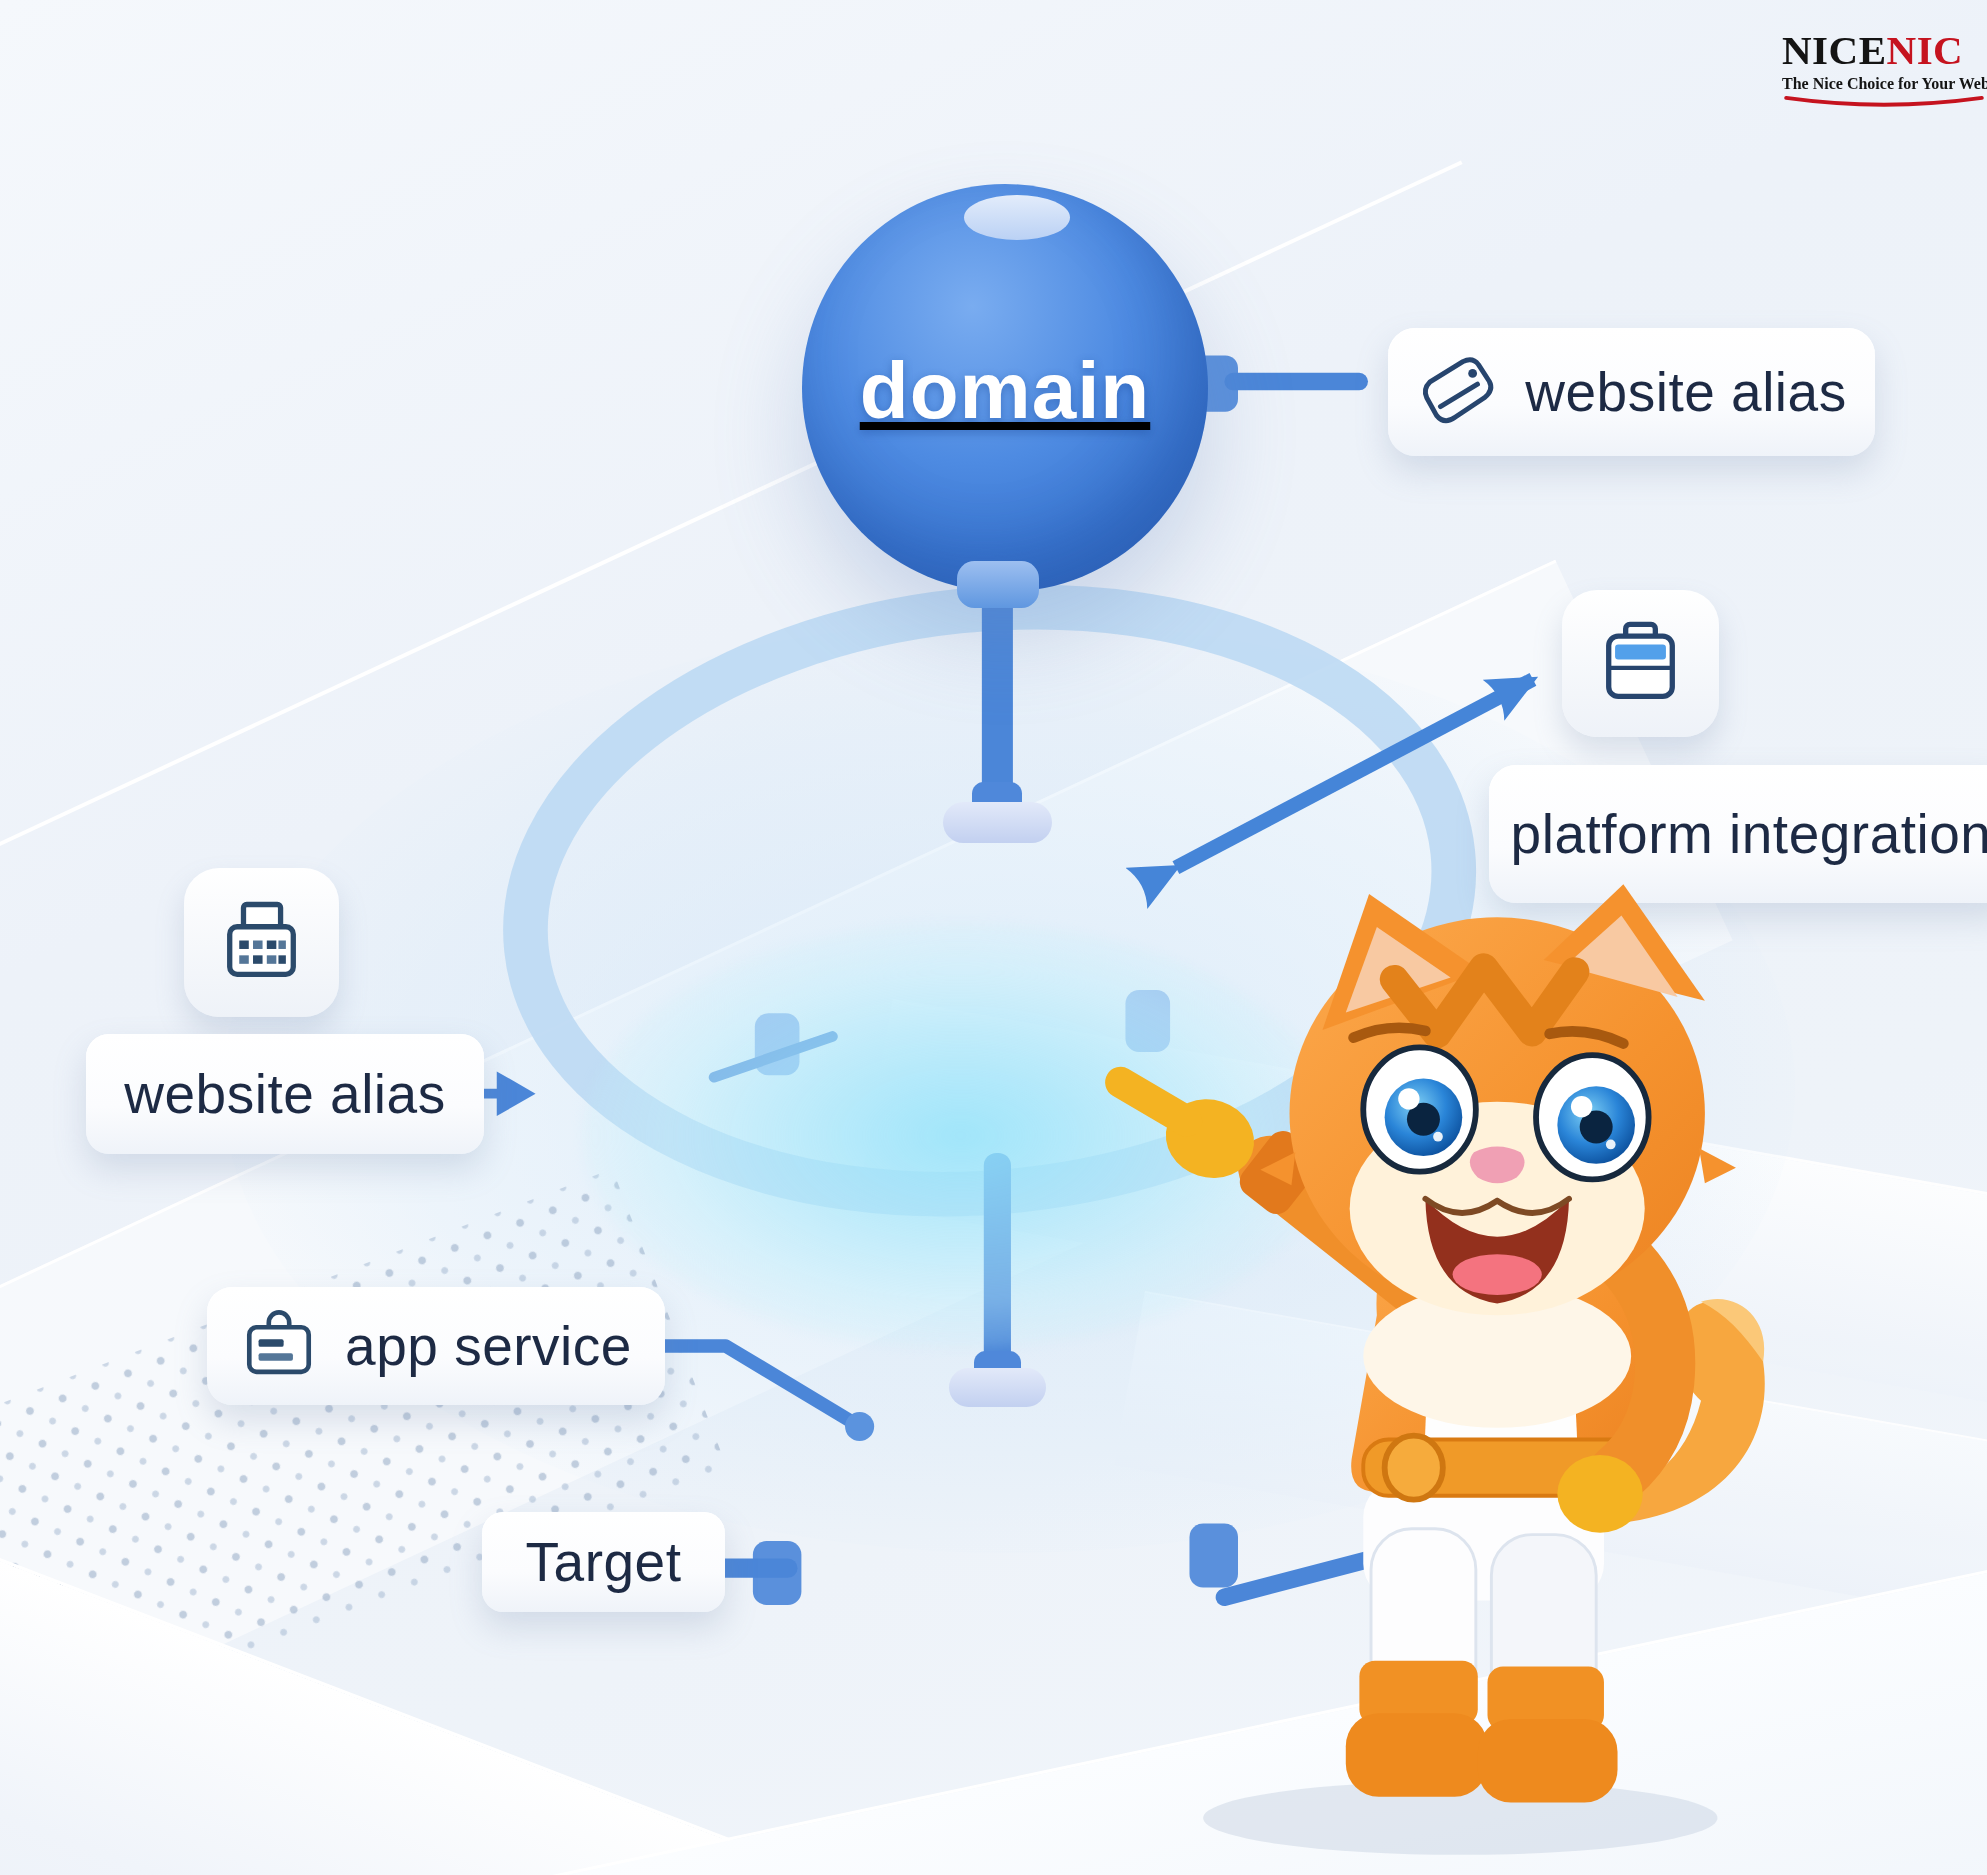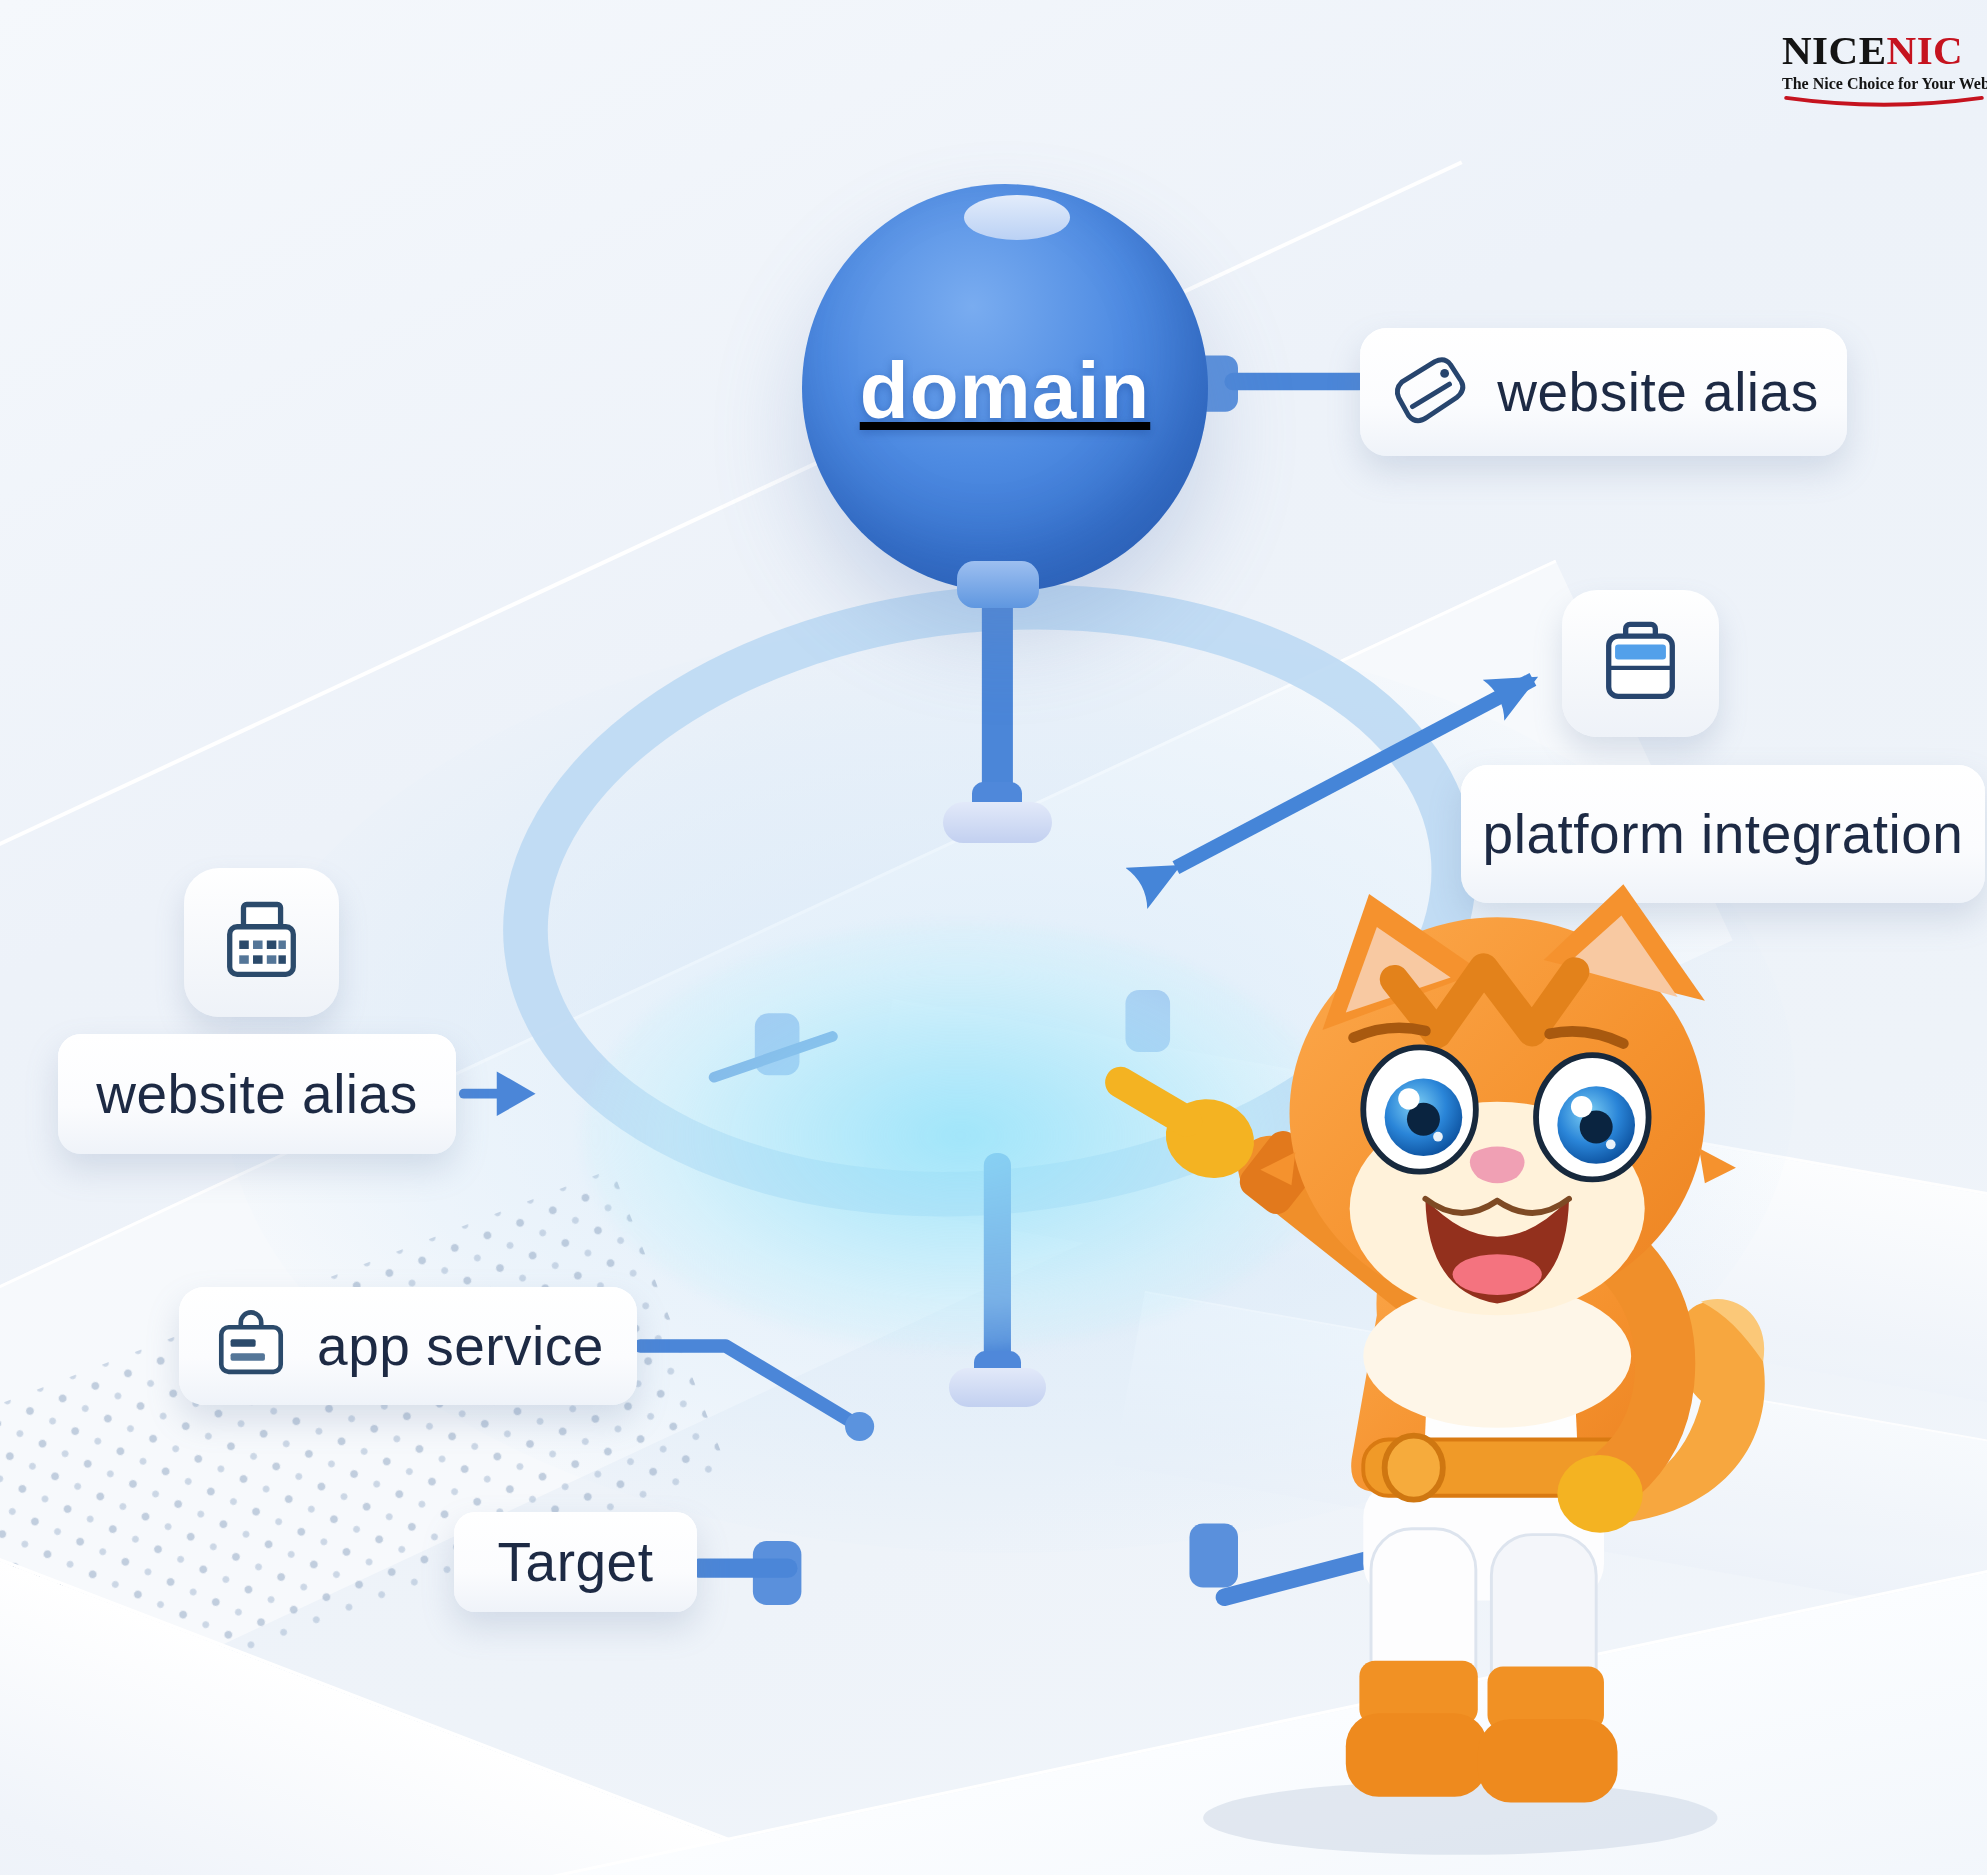--- a/index.html
+++ b/index.html
@@ -55,20 +55,21 @@
   }
   .label-dns{font-size:93px;letter-spacing:3.9px;position:absolute;left:50%;top:66%;transform:translate(-50%,-50%);}
   
   .collar{position:absolute;border-radius:17.5px;}
   
   .card{
     position:absolute;display:flex;align-items:center;justify-content:center;gap:27px;
     background:linear-gradient(180deg,#ffffff 0%,#fbfcfe 60%,#eff3f9 100%);
     border-radius:27px;color:#1d2a44;
     box-shadow:0 15.5px 33px rgba(110,130,170,.22),0 1.9px 0 rgba(255,255,255,.9) inset;
+    margin-left:28px;
   }
   .card-text{font-size:55px;font-weight:500;letter-spacing:0.5px;white-space:nowrap;}
   .icon-card{
     position:absolute;display:flex;align-items:center;justify-content:center;
     background:linear-gradient(180deg,#ffffff,#eef2f8);border-radius:35px;
     box-shadow:0 15.5px 29px rgba(110,130,170,.22);
   }
   .chip{
     position:absolute;display:flex;align-items:center;justify-content:center;
     background:linear-gradient(180deg,#a9c4f0 0%,#7aa6e4 70%,#6e9bde 100%);

